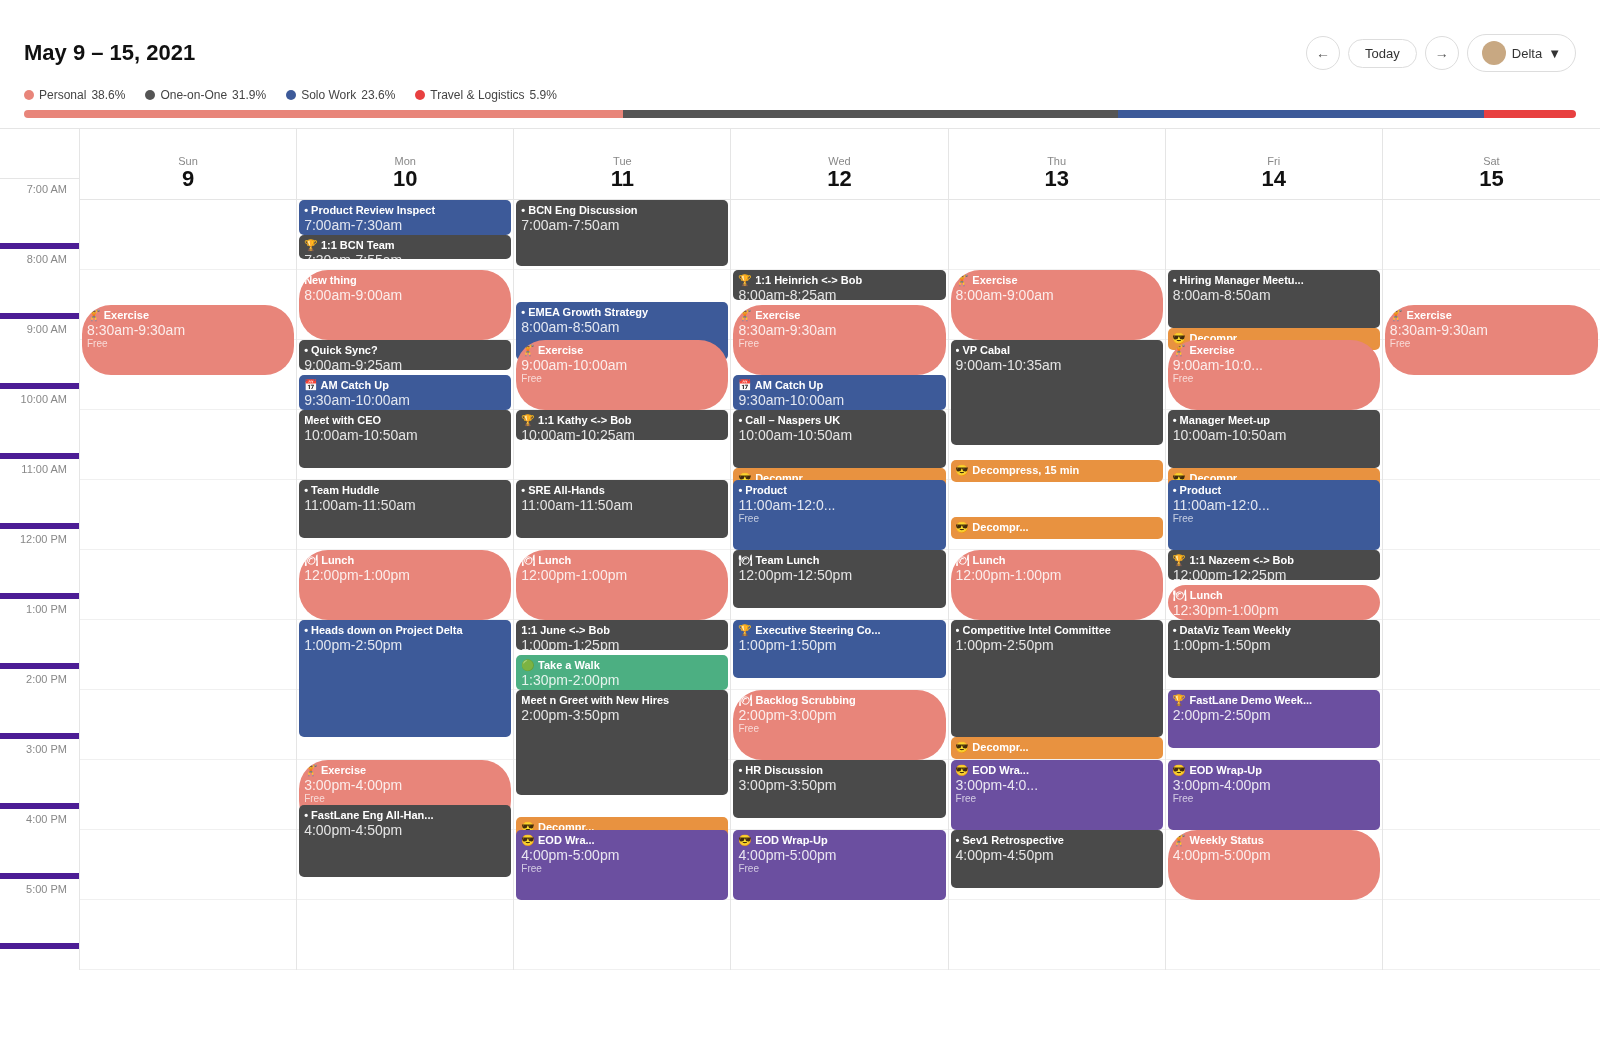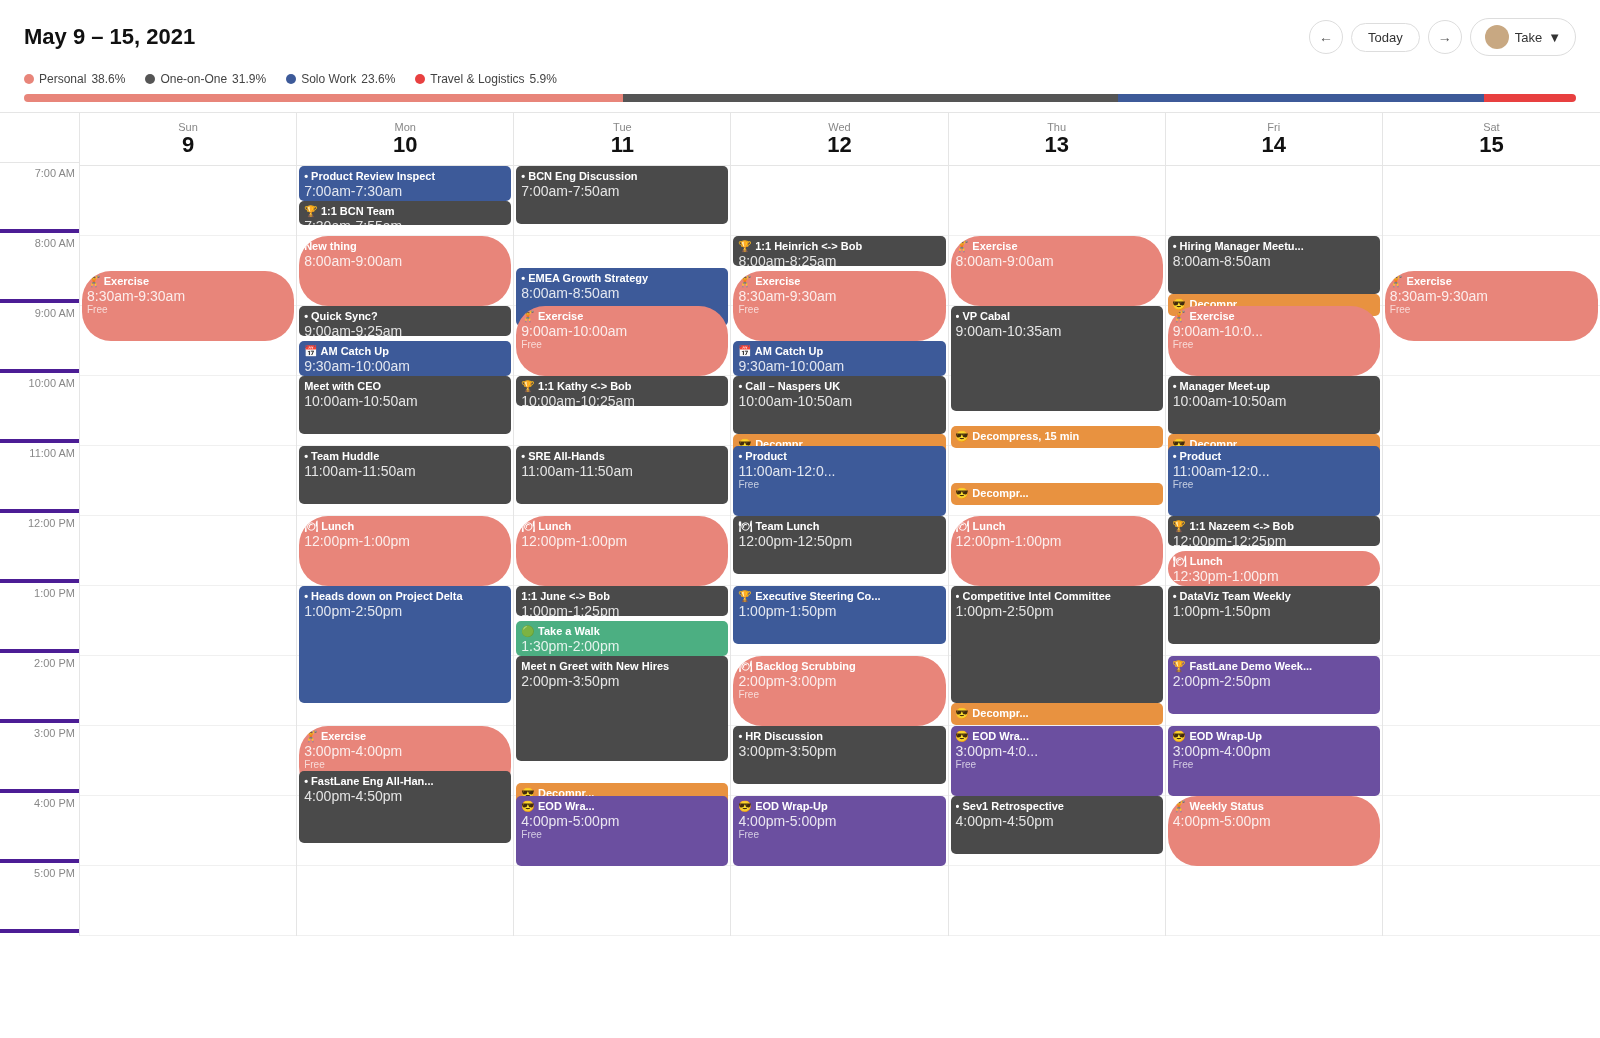--- a/index.html
+++ b/index.html
@@ -1,42 +1,42 @@
 <!DOCTYPE html>
 <html><head>
   <meta charset="utf-8">
   <style>
     * { box-sizing: border-box; margin: 0; padding: 0; }
     body { font-family: -apple-system, BlinkMacSystemFont, 'Segoe UI', sans-serif; background: #fff; color: #333; font-size: 13px; }
 
     
-    .header { display: flex; align-items: center; justify-content: space-between; padding: 18px 24px 10px; }
+    .header { display: flex; align-items: center; justify-content: space-between; padding: 34px 24px 10px; }
     .header-title { font-size: 22px; font-weight: 700; color: #111; }
     .header-controls { display: flex; align-items: center; gap: 8px; }
     .nav-btn { width: 34px; height: 34px; border-radius: 50%; border: 1px solid #ddd; background: #fff; cursor: pointer; display: flex; align-items: center; justify-content: center; font-size: 14px; color: #555; }
     .today-btn { padding: 6px 16px; border-radius: 20px; border: 1px solid #ddd; background: #fff; cursor: pointer; font-size: 13px; font-weight: 500; color: #333; }
     .view-btn { display: flex; align-items: center; gap: 6px; padding: 6px 14px; border-radius: 20px; border: 1px solid #ddd; background: #fff; cursor: pointer; font-size: 13px; font-weight: 500; color: #333; }
     .avatar { width: 24px; height: 24px; border-radius: 50%; background: #c8a882; display: inline-block; }
 
     
     .legend { display: flex; align-items: center; gap: 20px; padding: 6px 24px 8px; }
     .legend-item { display: flex; align-items: center; gap: 5px; font-size: 12px; color: #444; }
     .legend-dot { width: 10px; height: 10px; border-radius: 50%; }
 
     
     .progress-bar { display: flex; height: 8px; margin: 0 24px 0; border-radius: 4px; overflow: hidden; }
 
     
     .calendar-container { display: flex; border-top: 1px solid #e5e5e5; overflow: hidden; }
     .time-col { width: 80px; flex-shrink: 0; border-right: 1px solid #e5e5e5; }
-    .time-slot { height: 70px; display: flex; align-items: flex-start; justify-content: flex-end; padding: 4px 4px 0; font-size: 11px; color: #888; border-bottom: 4px solid #4c1d95; }
+    .time-slot { height: 70px; display: flex; align-items: flex-start; justify-content: flex-end; padding: 4px 12px 0; font-size: 11px; color: #888; border-bottom: 6px solid #4c1d95; }
     .days-grid { flex: 1; display: grid; grid-template-columns: repeat(7, 1fr); }
     .day-col { border-right: 1px solid #e5e5e5; min-width: 0; }
     .day-col:last-child { border-right: none; }
-    .day-header { text-align: center; padding: 8px 4px 8px; border-bottom: 1px solid #e5e5e5; background: #fff; }
+    .day-header { text-align: center; padding: 8px 4px 8px; border-bottom: 1px solid #e5e5e5; background: #fff; margin-top: 18px; }
     .day-name { font-size: 11px; color: #888; font-weight: 400; }
     .day-num { font-size: 22px; font-weight: 700; color: #111; line-height: 1.1; }
     .hour-row { height: 70px; border-bottom: 1px solid #f0f0f0; position: relative; }
     .event { position: absolute; left: 2px; right: 2px; border-radius: 5px; padding: 3px 5px; font-size: 11px; overflow: hidden; cursor: pointer; z-index: 2; }
     .event-title { font-weight: 600; font-size: 11px; line-height: 1.3; white-space: nowrap; overflow: hidden; text-overflow: ellipsis; }
     .event-time { font-size: 14px; opacity: 0.85; white-space: nowrap; }
     .event-free { font-size: 10px; opacity: 0.7; }
 
     
     .ev-pink { background: #e8857a; color: #fff; border-radius: 29px; }
@@ -52,21 +52,21 @@
 <body>
 
 <div class="header">
   <h1 class="header-title">May 9 – 15, 2021</h1>
   <div class="header-controls">
     <button class="nav-btn">←</button>
     <button class="today-btn">Today</button>
     <button class="nav-btn">→</button>
     <button class="view-btn">
       <span class="avatar"></span>
-      <span>Take</span>
+      <span>Delta</span>
       <span>▼</span>
     </button>
   </div>
 </div>
 
 <div class="legend">
   <div class="legend-item">
     <span class="legend-dot" style="background:#e8857a;"></span>
     <span>Personal</span>
     <span>38.6%</span>
@@ -230,21 +230,21 @@
         <div class="hour-row"></div>
         <div class="hour-row"></div>
         <div class="hour-row"></div>
         <div class="hour-row"></div>
         <div class="hour-row"></div>
         <div class="hour-row"></div>
         <div class="hour-row"></div>
         <div class="hour-row"></div>
         <div class="hour-row"></div>
 
-        <div class="event ev-dark" style="top:0px; height:58px;">
+        <div class="event ev-dark" style="top:0px; height:66px;">
           <div class="event-title">• BCN Eng Discussion</div>
           <div class="event-time">7:00am-7:50am</div>
         </div>
 
         <div class="event ev-blue" style="top:70px; height:58px;margin-top:32px;">
           <div class="event-title">• EMEA Growth Strategy</div>
           <div class="event-time">8:00am-8:50am</div>
         </div>
 
         <div class="event ev-pink" style="top:140px; height:70px;">

